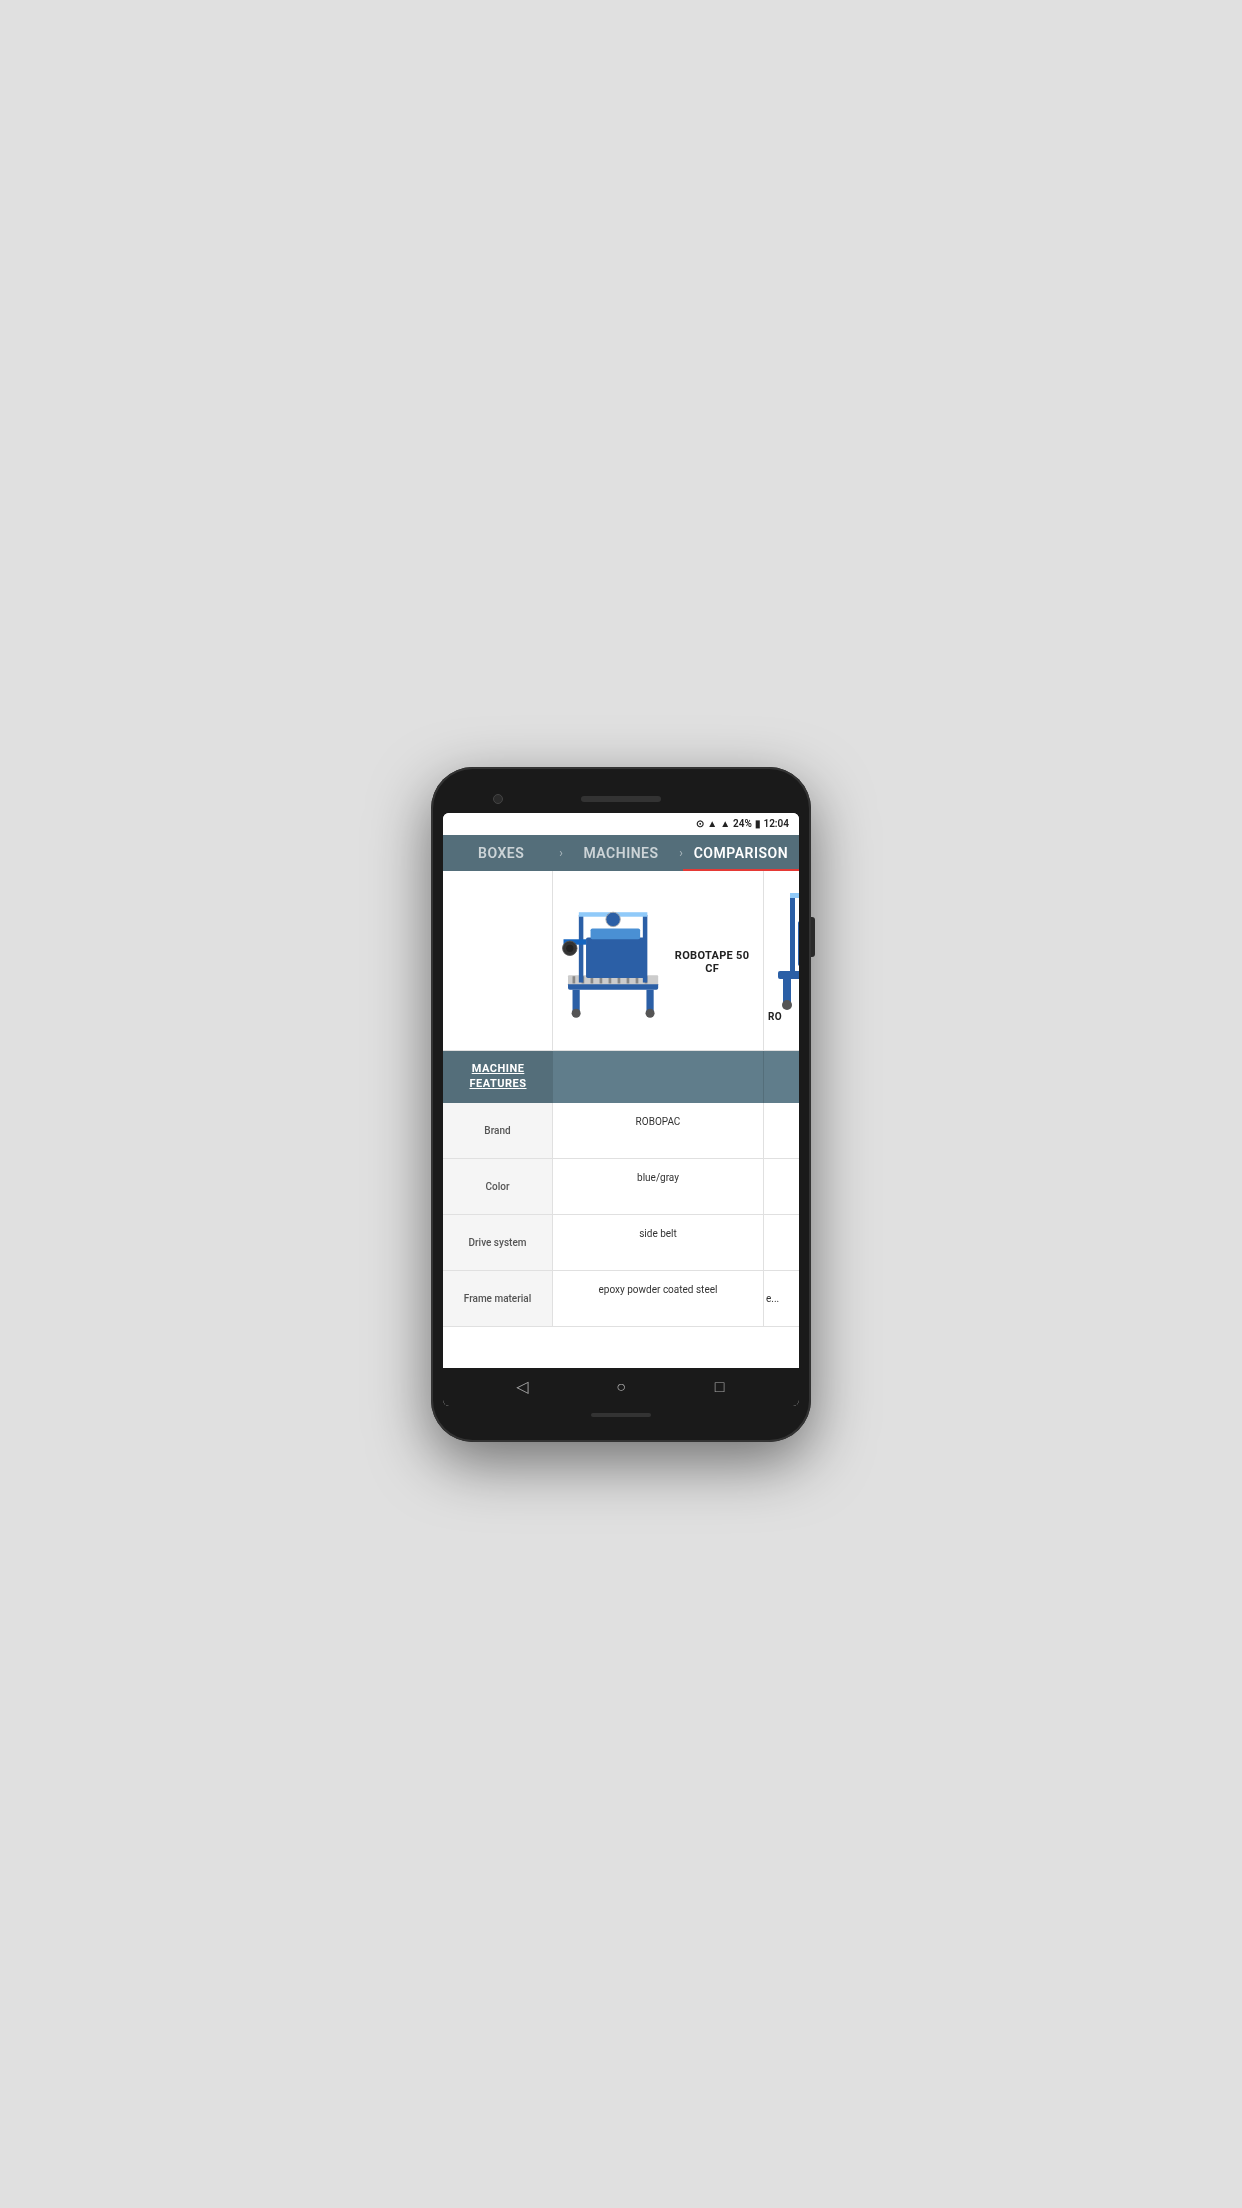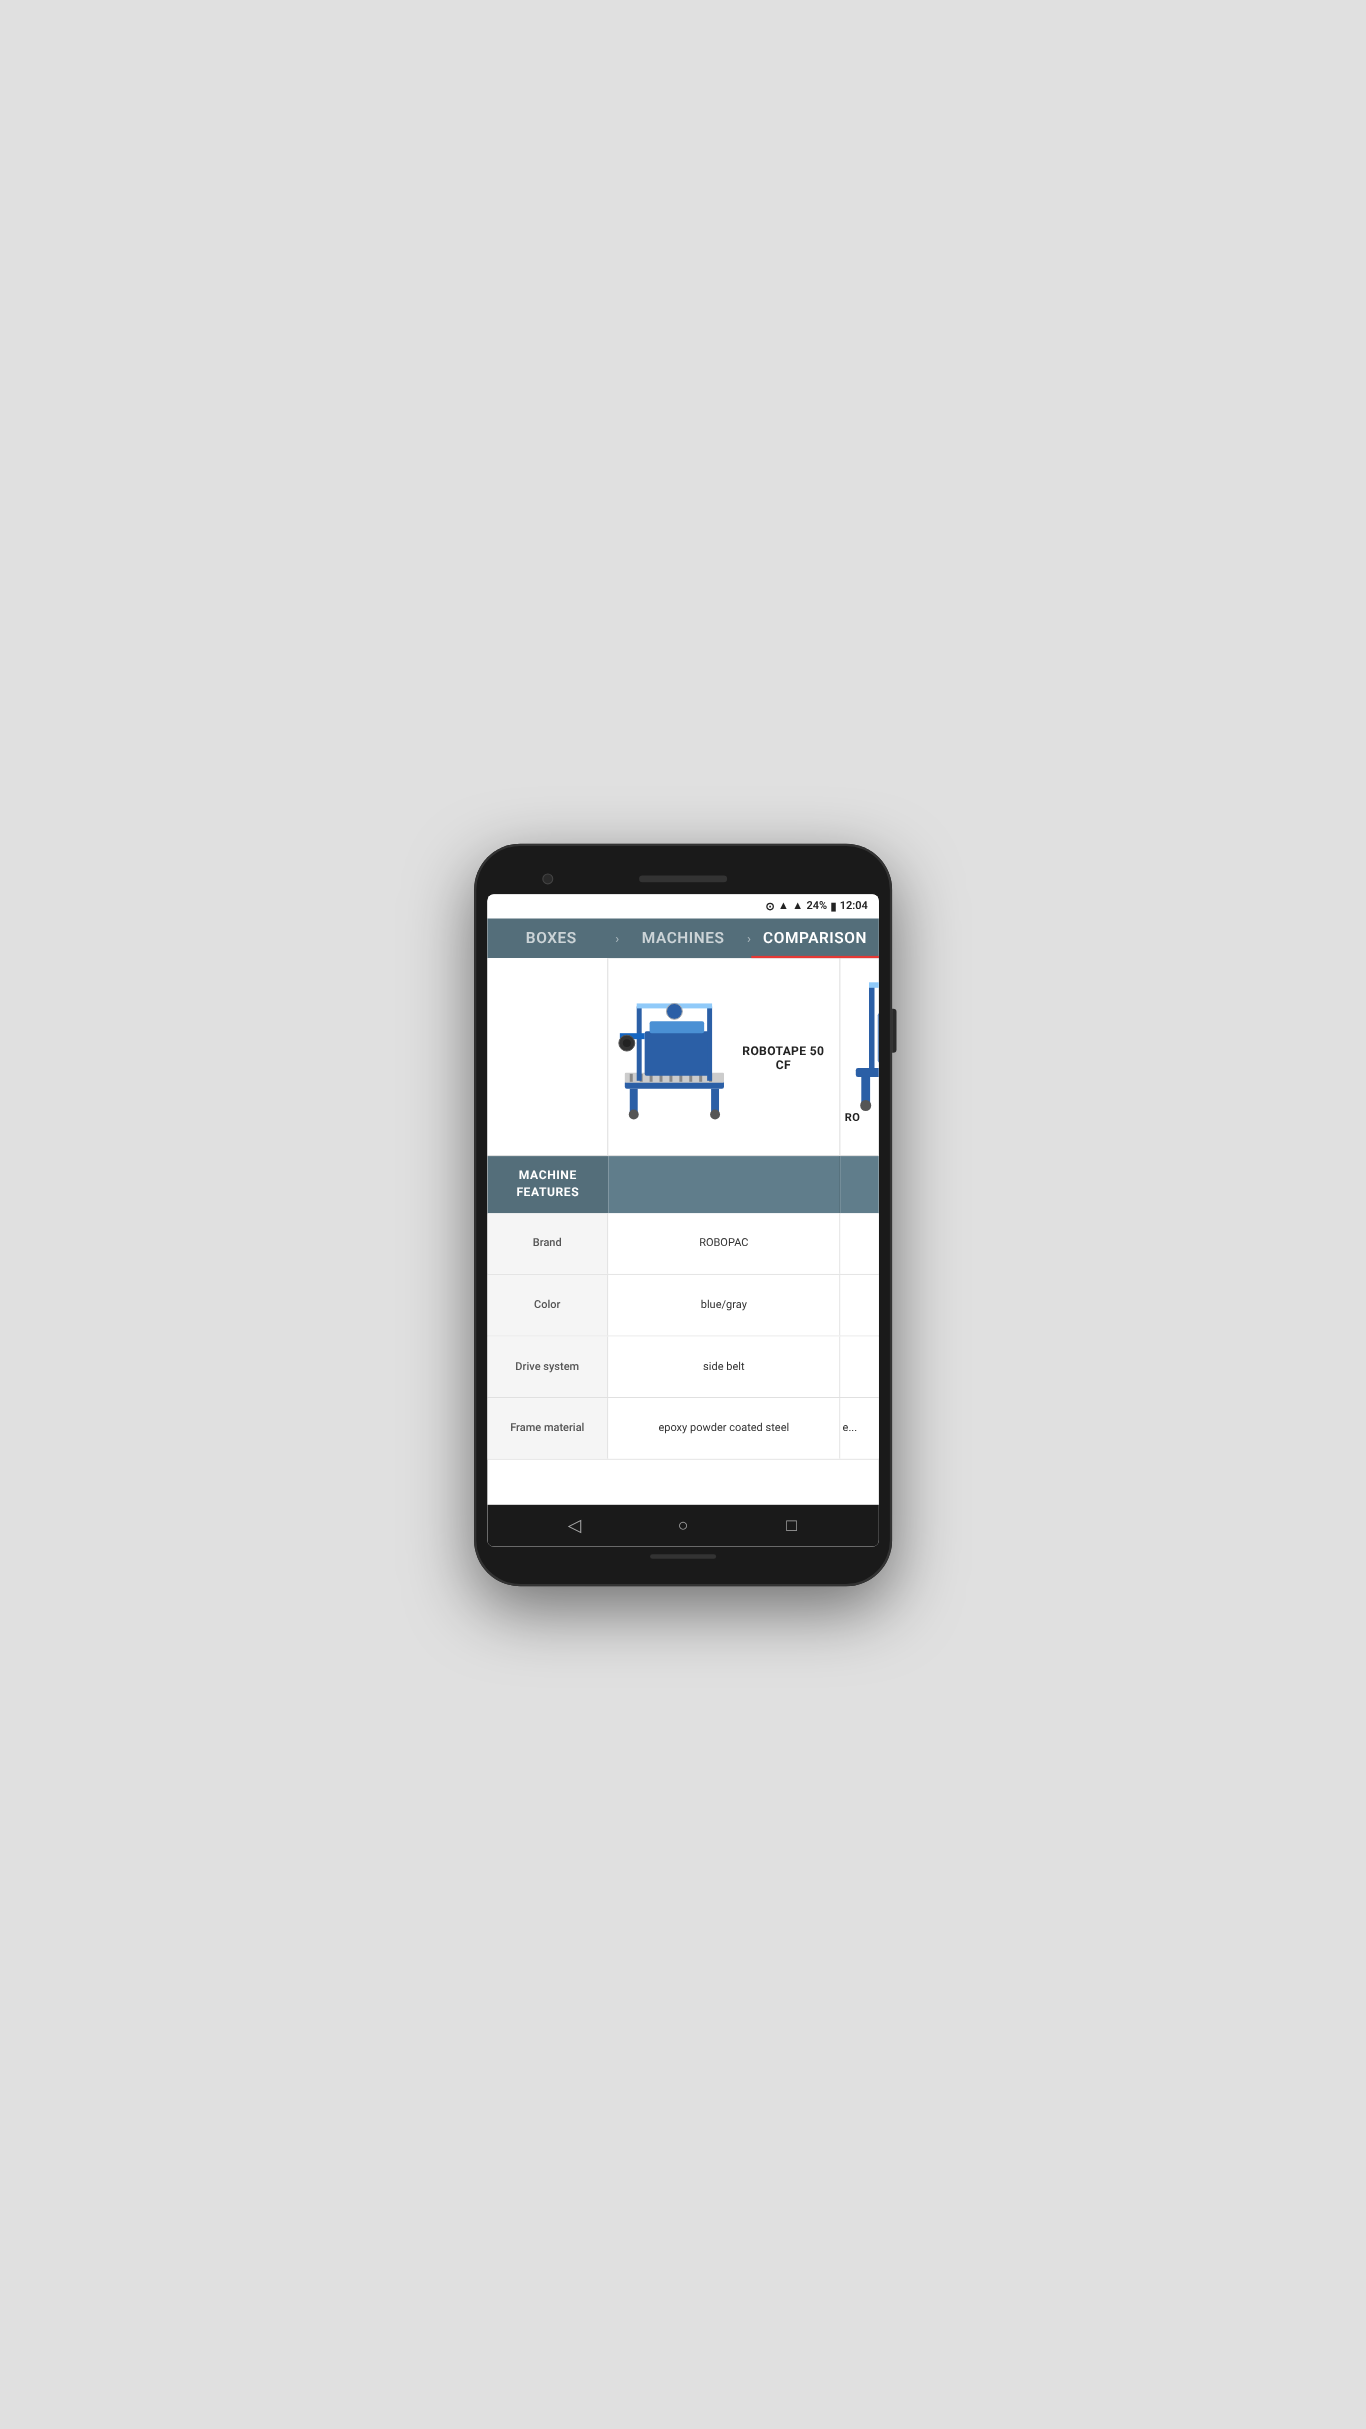--- a/index.html
+++ b/index.html
@@ -208,20 +208,21 @@
       padding: 8px;
     }
 
     .features-header-label span {
       color: #fff;
       font-size: 11px;
       font-weight: 700;
       text-align: center;
       letter-spacing: 0.5px;
       line-height: 1.3;
+      text-decoration: underline;
     }
 
     .features-header-col {
       flex: 1;
       background: #607d8b;
       border-right: 1px solid #546e7a;
     }
 
     .features-header-col-overflow {
       width: 35px;
@@ -251,23 +252,22 @@
       color: #555;
       font-size: 10px;
       font-weight: 500;
       text-align: center;
     }
 
     .row-value-cell {
       flex: 1;
       background: #fff;
       display: flex;
-      align-items: center;
-      justify-content: center;
-      padding: 0 6px;
+      justify-content: center;
+      padding: 12px 6px;
       border-right: 1px solid #e0e0e0;
     }
 
     .row-value-cell span {
       color: #333;
       font-size: 10px;
       text-align: center;
       line-height: 1.3;
     }
 

